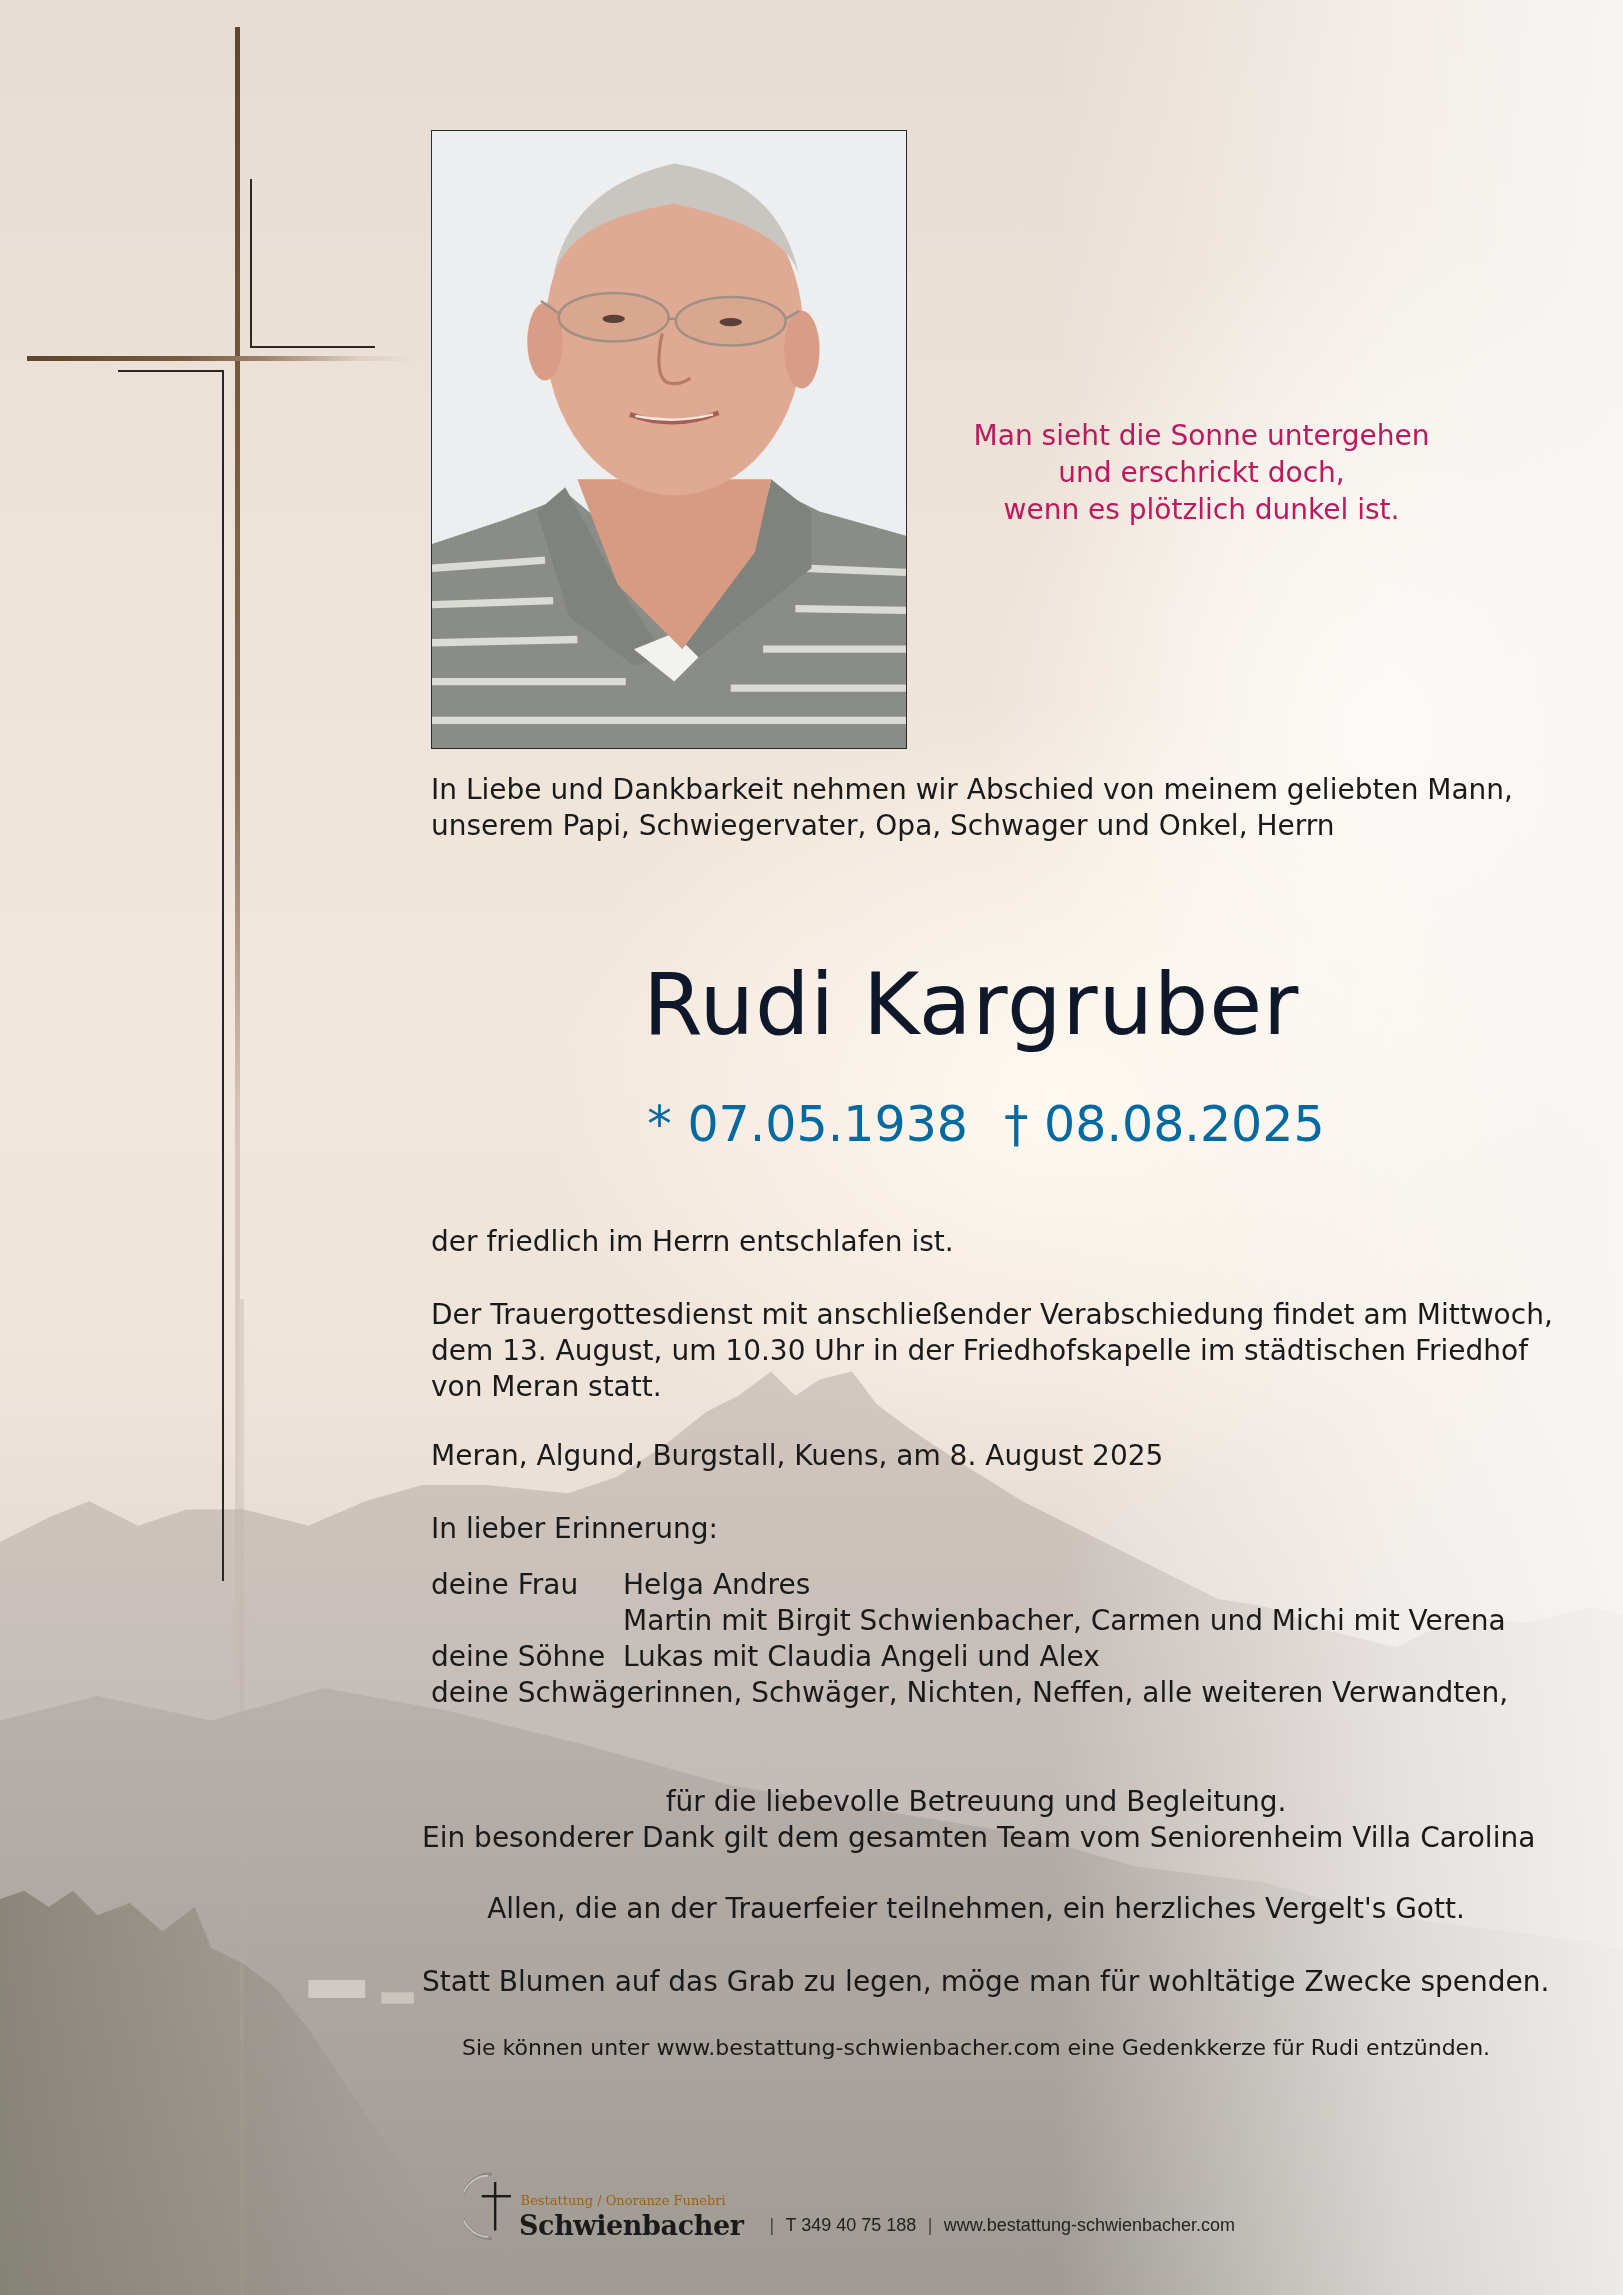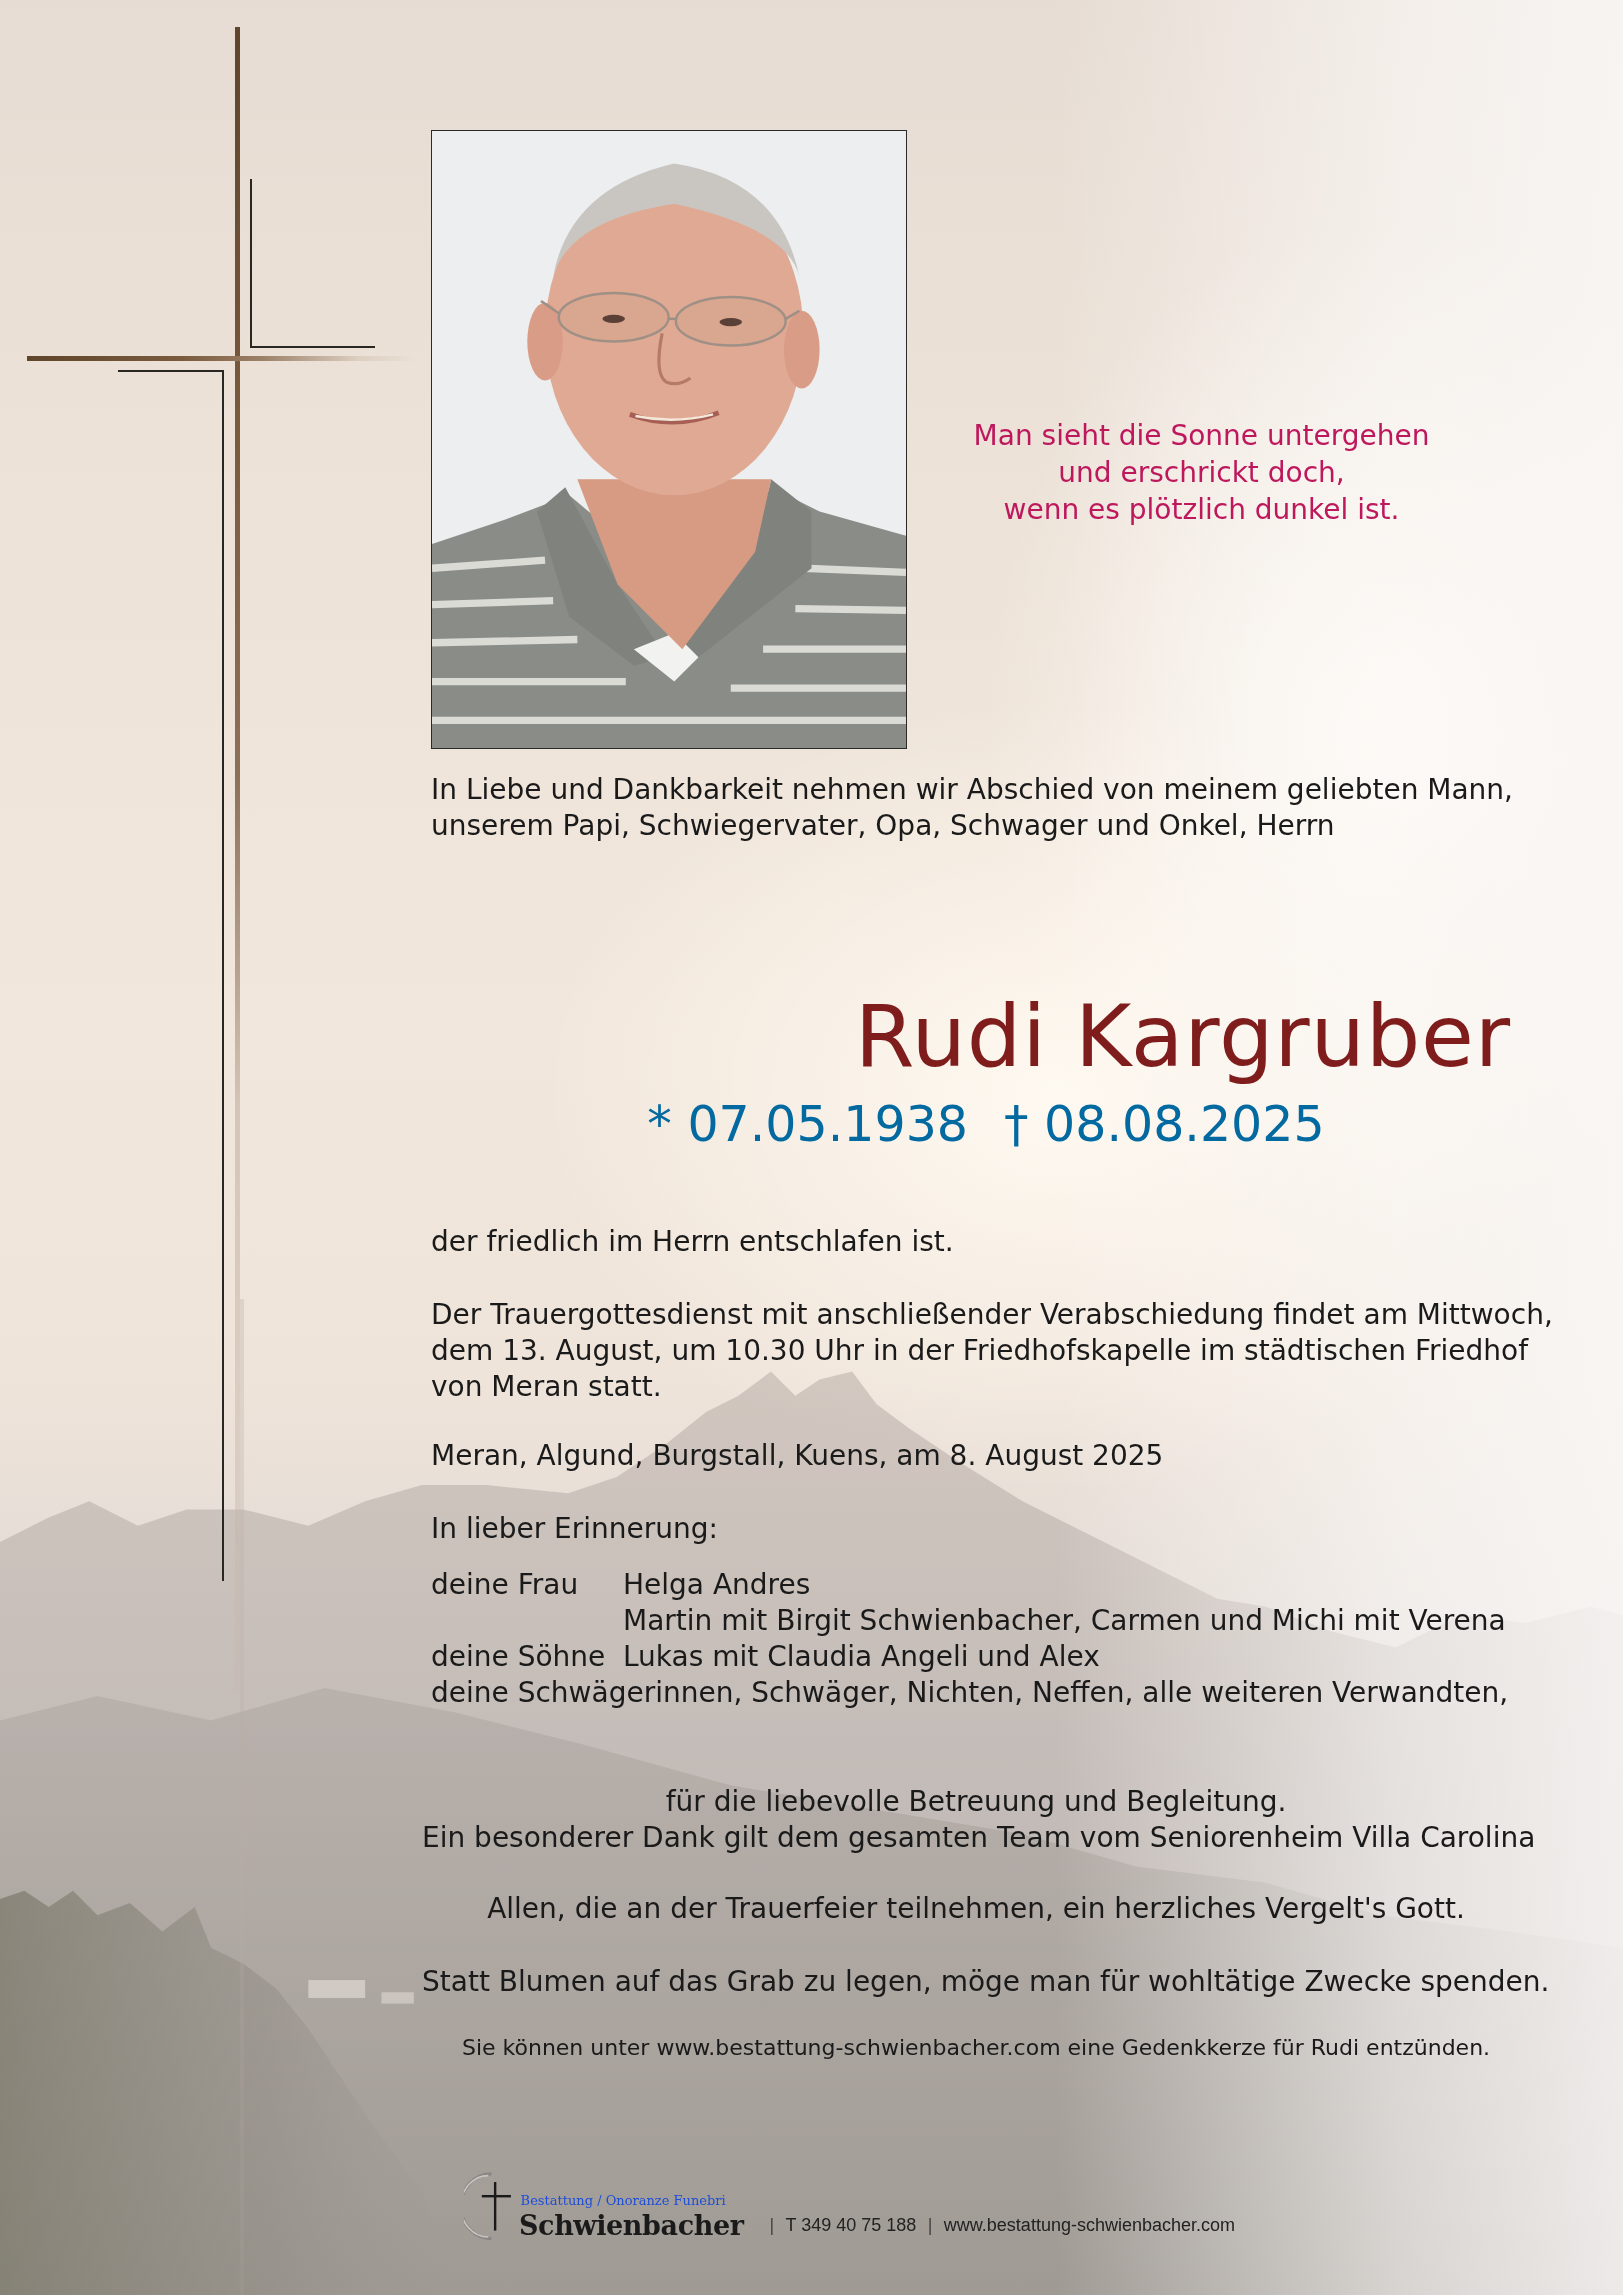--- a/index.html
+++ b/index.html
@@ -57,23 +57,22 @@
     position: absolute; left: 942px; top: 417px; width: 519px;
     text-align: center; font-size: 28px; line-height: 37px; color: #be185d;
   }
   .quote div { white-space: nowrap; }
   .intro {
     position: absolute; left: 431px; top: 772px; width: 1096px;
     font-size: 28px; line-height: 36px; white-space: nowrap;
   }
   .name {
     position: absolute; left: 431px; top: 951px; width: 1080px;
-    text-align: right; font-size: 86px; line-height: 106px; letter-spacing: 0.8px; color: #7f1d1d;
+    text-align: center; font-size: 86px; line-height: 106px; letter-spacing: 0.8px; color: #0f172a;
     font-weight: normal;
-    margin-top: 32px;
   }
   .dates {
     position: absolute; left: 446px; top: 1100px; width: 1080px;
     text-align: center; font-size: 49px; line-height: 49px; color: #0369a1; white-space: nowrap;
   }
   .dates span { margin: 0 18px; }
   .para {
     position: absolute; left: 431px; width: 1104px;
     font-size: 28px; line-height: 36px; white-space: nowrap;
   }
@@ -91,21 +90,21 @@
   .c-thanks { top: 1784px; }
   .c-allen { top: 1891px; }
   .c-blumen { top: 1964px; }
   .c-candle { top: 2033px; font-size: 22px; line-height: 29px; }
 
   
   .footer { position: absolute; left: 464px; top: 2169px; height: 73px; display: flex; align-items: flex-end; }
   .logo-mark { position: relative; width: 55px; height: 73px; }
   .logo-mark svg { width: 55px; height: 73px; display: block; }
   .logo-text { display: flex; flex-direction: column; margin-left: 0px; }
-  .logo-tag { font-family: "DejaVu Serif", "Liberation Serif", serif; font-size: 13px; color: #1d4ed8; margin-left: 1.6px; margin-bottom: 1.6px; }
+  .logo-tag { font-family: "DejaVu Serif", "Liberation Serif", serif; font-size: 13px; color: #a16207; margin-left: 1.6px; margin-bottom: 1.6px; }
   .logo-name { font-family: "DejaVu Serif", "Liberation Serif", serif; font-weight: bold; font-size: 27px; line-height: 32px; color: #1a1a1a; letter-spacing: -0.4px; }
   .footer-info { font-family: "Liberation Sans", sans-serif; font-size: 18px; color: #222; margin-left: 14.6px; margin-bottom: 6.5px; white-space: nowrap; }
   .footer-sep { margin: 0 11.4px; color: #444; }
 </style>
 </head>
 <body>
 
 <div class="bg">
   <div class="bg-sky"></div>
   <svg width="1623" height="2295" viewBox="0 0 2000 2828">

